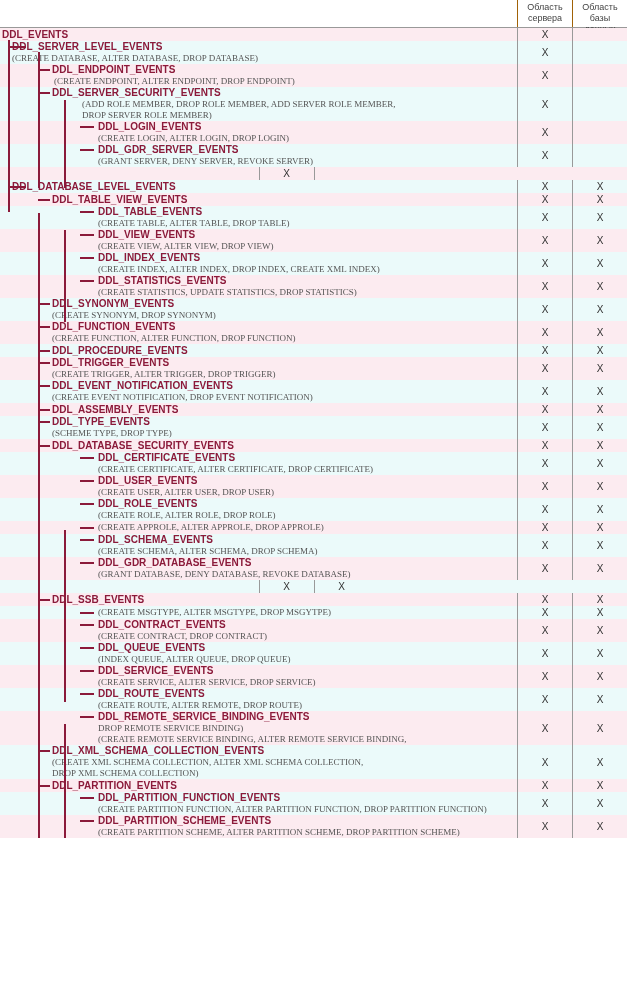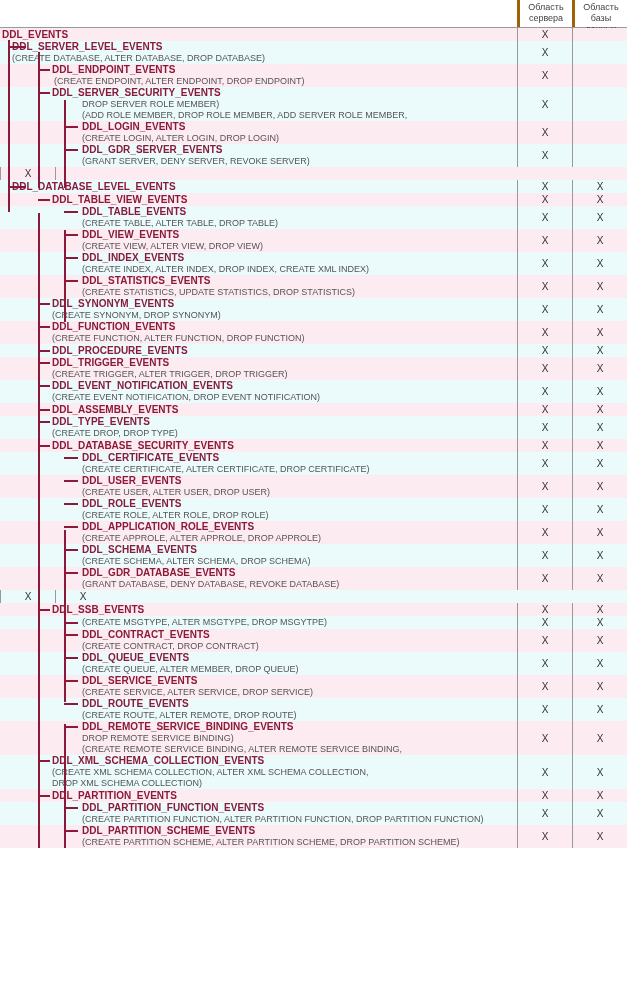--- a/index.html
+++ b/index.html
@@ -15,27 +15,28 @@
   border-bottom: 1px solid #999;
 }
 .header-spacer { flex: 1; }
 .header-col {
   width: 55px;
   text-align: center;
   color: #444;
   font-size: 9px;
   line-height: 11px;
   padding-top: 2px;
-  border-left: 3px solid #a16207;
+  border-left: 1px solid #a16207;
 }
 .row {
   display: flex;
   align-items: center;
   min-height: 13px;
   position: relative;
+  justify-content: center;
 }
 .row.bg-pink { background: #fcebf0; }
 .row.bg-blue { background: #ebfafa; }
 .label-area {
   flex: 1;
   position: relative;
 }
 .col {
   width: 55px;
   text-align: center;
@@ -52,25 +53,26 @@
   font-weight: bold;
   font-size: 10px;
   display: block;
   line-height: 12px;
 }
 .desc {
   color: #555;
   font-size: 9px;
   display: block;
   line-height: 11px;
+  font-family: Liberation Serif, serif;
 }
 .ind0 { padding-left: 2px; }
 .ind1 { padding-left: 12px; }
 .ind2 { padding-left: 52px; }
-.ind3 { padding-left: 82px; }
+.ind3 { padding-left: 82px; margin-left: 16px; }
 .tick::before {
   content: "";
   position: absolute;
   left: var(--tx);
   top: 5px;
   width: var(--tw, 10px);
   height: 2px;
   background: #8b1a3a;
 }
 .vline {
@@ -120,22 +122,22 @@
       <span class="title">DDL_ENDPOINT_EVENTS</span>
       <span class="desc ind0">(CREATE ENDPOINT, ALTER ENDPOINT, DROP ENDPOINT)</span>
     </div>
   <div class="col">X</div>
   <div class="col"></div>
 </div>
 
 <div class="row bg-blue">
   <div class="label-area ind2 tick" style="--tx:38px;--tw:12px;">
       <span class="title">DDL_SERVER_SECURITY_EVENTS</span>
+      <span class="desc" style="padding-left:30px">(ADD ROLE MEMBER, DROP ROLE MEMBER, ADD SERVER ROLE MEMBER,</span>
       <span class="desc" style="padding-left:30px"> DROP SERVER ROLE MEMBER)</span>
-      <span class="desc" style="padding-left:30px">(ADD ROLE MEMBER, DROP ROLE MEMBER, ADD SERVER ROLE MEMBER,</span>
     </div>
   <div class="col">X</div>
   <div class="col"></div>
 </div>
 
 <div class="row bg-pink">
   <div class="label-area ind3 tick" style="--tx:64px;--tw:14px;">
       <span class="title">DDL_LOGIN_EVENTS</span>
       <span class="desc">(CREATE LOGIN, ALTER LOGIN, DROP LOGIN)</span>
     </div>
@@ -257,21 +259,21 @@
   <div class="label-area ind2 tick" style="--tx:38px;--tw:12px;">
       <span class="title">DDL_ASSEMBLY_EVENTS</span>
     </div>
   <div class="col">X</div>
   <div class="col">X</div>
 </div>
 
 <div class="row bg-blue">
   <div class="label-area ind2 tick" style="--tx:38px;--tw:12px;">
       <span class="title">DDL_TYPE_EVENTS</span>
-      <span class="desc">(CREATE DROP, DROP TYPE)</span>
+      <span class="desc">(SCHEME TYPE, DROP TYPE)</span>
     </div>
   <div class="col">X</div>
   <div class="col">X</div>
 </div>
 
 <div class="row bg-pink">
   <div class="label-area ind2 tick" style="--tx:38px;--tw:12px;">
       <span class="title">DDL_DATABASE_SECURITY_EVENTS</span>
     </div>
   <div class="col">X</div>
@@ -300,21 +302,20 @@
   <div class="label-area ind3 tick" style="--tx:64px;--tw:14px;">
       <span class="title">DDL_ROLE_EVENTS</span>
       <span class="desc">(CREATE ROLE, ALTER ROLE, DROP ROLE)</span>
     </div>
   <div class="col">X</div>
   <div class="col">X</div>
 </div>
 
 <div class="row bg-pink">
   <div class="label-area ind3 tick" style="--tx:64px;--tw:14px;">
-      <span class="title">DDL_APPLICATION_ROLE_EVENTS</span>
       <span class="desc">(CREATE APPROLE, ALTER APPROLE, DROP APPROLE)</span>
     </div>
   <div class="col">X</div>
   <div class="col">X</div>
 </div>
 
 <div class="row bg-blue">
   <div class="label-area ind3 tick" style="--tx:64px;--tw:14px;">
       <span class="title">DDL_SCHEMA_EVENTS</span>
       <span class="desc">(CREATE SCHEMA, ALTER SCHEMA, DROP SCHEMA)</span>
@@ -358,21 +359,21 @@
       <span class="title">DDL_CONTRACT_EVENTS</span>
       <span class="desc">(CREATE CONTRACT, DROP CONTRACT)</span>
     </div>
   <div class="col">X</div>
   <div class="col">X</div>
 </div>
 
 <div class="row bg-blue">
   <div class="label-area ind3 tick" style="--tx:64px;--tw:14px;">
       <span class="title">DDL_QUEUE_EVENTS</span>
-      <span class="desc">(CREATE QUEUE, ALTER MEMBER, DROP QUEUE)</span>
+      <span class="desc">(INDEX QUEUE, ALTER QUEUE, DROP QUEUE)</span>
     </div>
   <div class="col">X</div>
   <div class="col">X</div>
 </div>
 
 <div class="row bg-pink">
   <div class="label-area ind3 tick" style="--tx:64px;--tw:14px;">
       <span class="title">DDL_SERVICE_EVENTS</span>
       <span class="desc">(CREATE SERVICE, ALTER SERVICE, DROP SERVICE)</span>
     </div>

